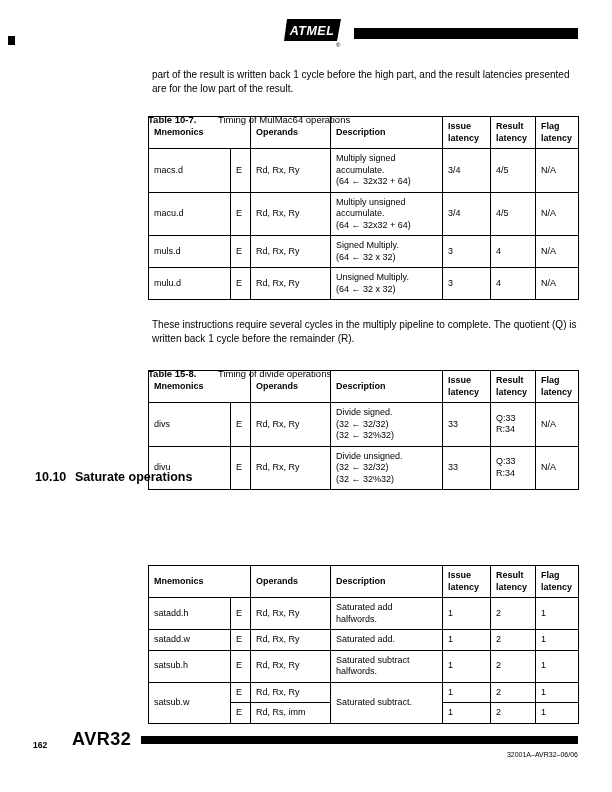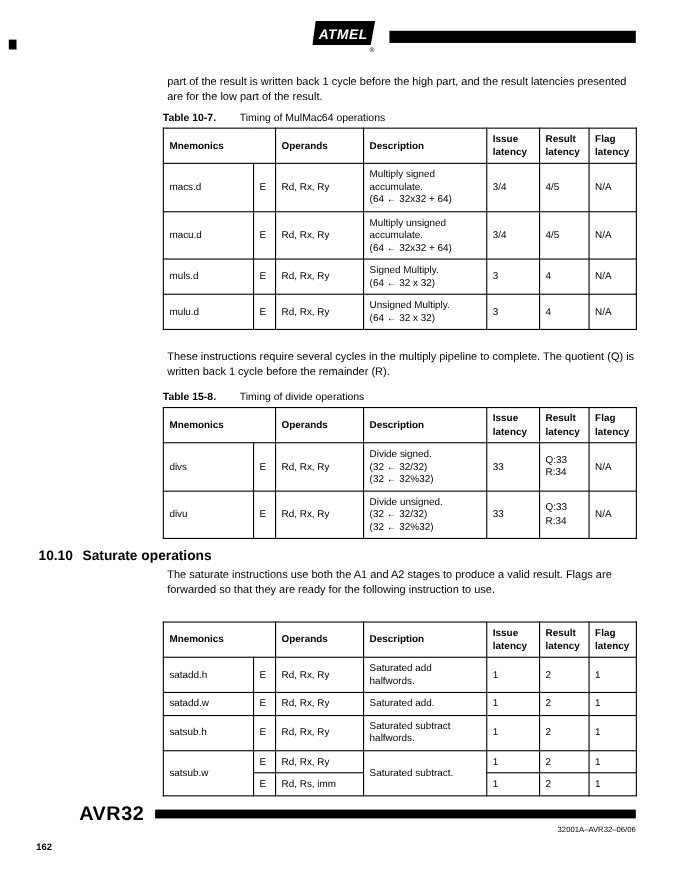--- a/index.html
+++ b/index.html
@@ -16,31 +16,31 @@
   
   .watermark { position:absolute; left:152px; top:374px; font-size:44px; font-weight:bold;
                color:rgba(160,160,160,0.38); letter-spacing:2px; z-index:6; pointer-events:none;
                white-space:nowrap; }
 
   
   .body-text { position:absolute; left:152px; width:427px; font-size:10px; line-height:14px; z-index:2; }
   .sec-heading { position:absolute; left:35px; font-size:12.5px; font-weight:bold; z-index:2; }
   .sec-num { display:inline-block; width:40px; }
   .caption { position:absolute; left:148px; font-size:9.5px; z-index:2; }
-  .cap-label { display:inline-block; width:70px; font-weight:bold; }
+  .cap-label { display:inline-block; width:70px; font-weight:bold;margin-top:12px; }
 
   
   .dtable { position:absolute; left:148px; width:430px; border-collapse:collapse; table-layout:fixed; z-index:2;border-radius:32px; }
   .dtable th, .dtable td { border:1px solid #000; font-size:9px; line-height:11.5px;
                            padding:4px 5px; vertical-align:middle; text-align:left;
                            white-space:pre-line; font-family:"Liberation Sans", sans-serif; }
   .dtable th { font-weight:bold; }
 
   
-  .footer-pagenum { position:absolute; left:33px; top:740px; font-size:8.5px; font-weight:bold;margin-top:25px; }
+  .footer-pagenum { position:absolute; left:33px; top:740px; font-size:8.5px; font-weight:bold; }
   .footer-brand { position:absolute; left:72px; top:729px; font-size:18px; font-weight:bold; letter-spacing:0.5px; }
   .footer-bar { position:absolute; left:141px; top:736px; width:437px; height:8px; background:#000; }
   .footer-ref { position:absolute; right:34px; top:751px; font-size:7px; }
 </style>
 </head>
 <body>
 
 <div class="page">
 
   <div class="corner-mark"></div>
@@ -178,24 +178,23 @@
 (32 ← 32/32)
 (32 ← 32%32)</td>
           <td>33</td>
           <td>Q:33
 R:34</td>
           <td>N/A</td>
         </tr>
       </tbody>
   </table>
 
-  <div class="sec-heading" style="top:498px">
+  <div class="sec-heading" style="top:470px">
     <span class="sec-num">10.10</span><span class="sec-title">Saturate operations</span>
   </div>
-  <p class="body-text" style="top:516px">The saturate instructions use both the A1 and A2 stages to produce a valid result. Flags are forwarded so that they are ready for the following instruction to use.</p>
 
   <table class="dtable" style="top:565px">
     <colgroup>
       <col style="width:82px">
         <col style="width:20px">
         <col style="width:80px">
       <col style="width:112px">
         <col style="width:48px">
         <col style="width:45px">
         <col style="width:43px">

